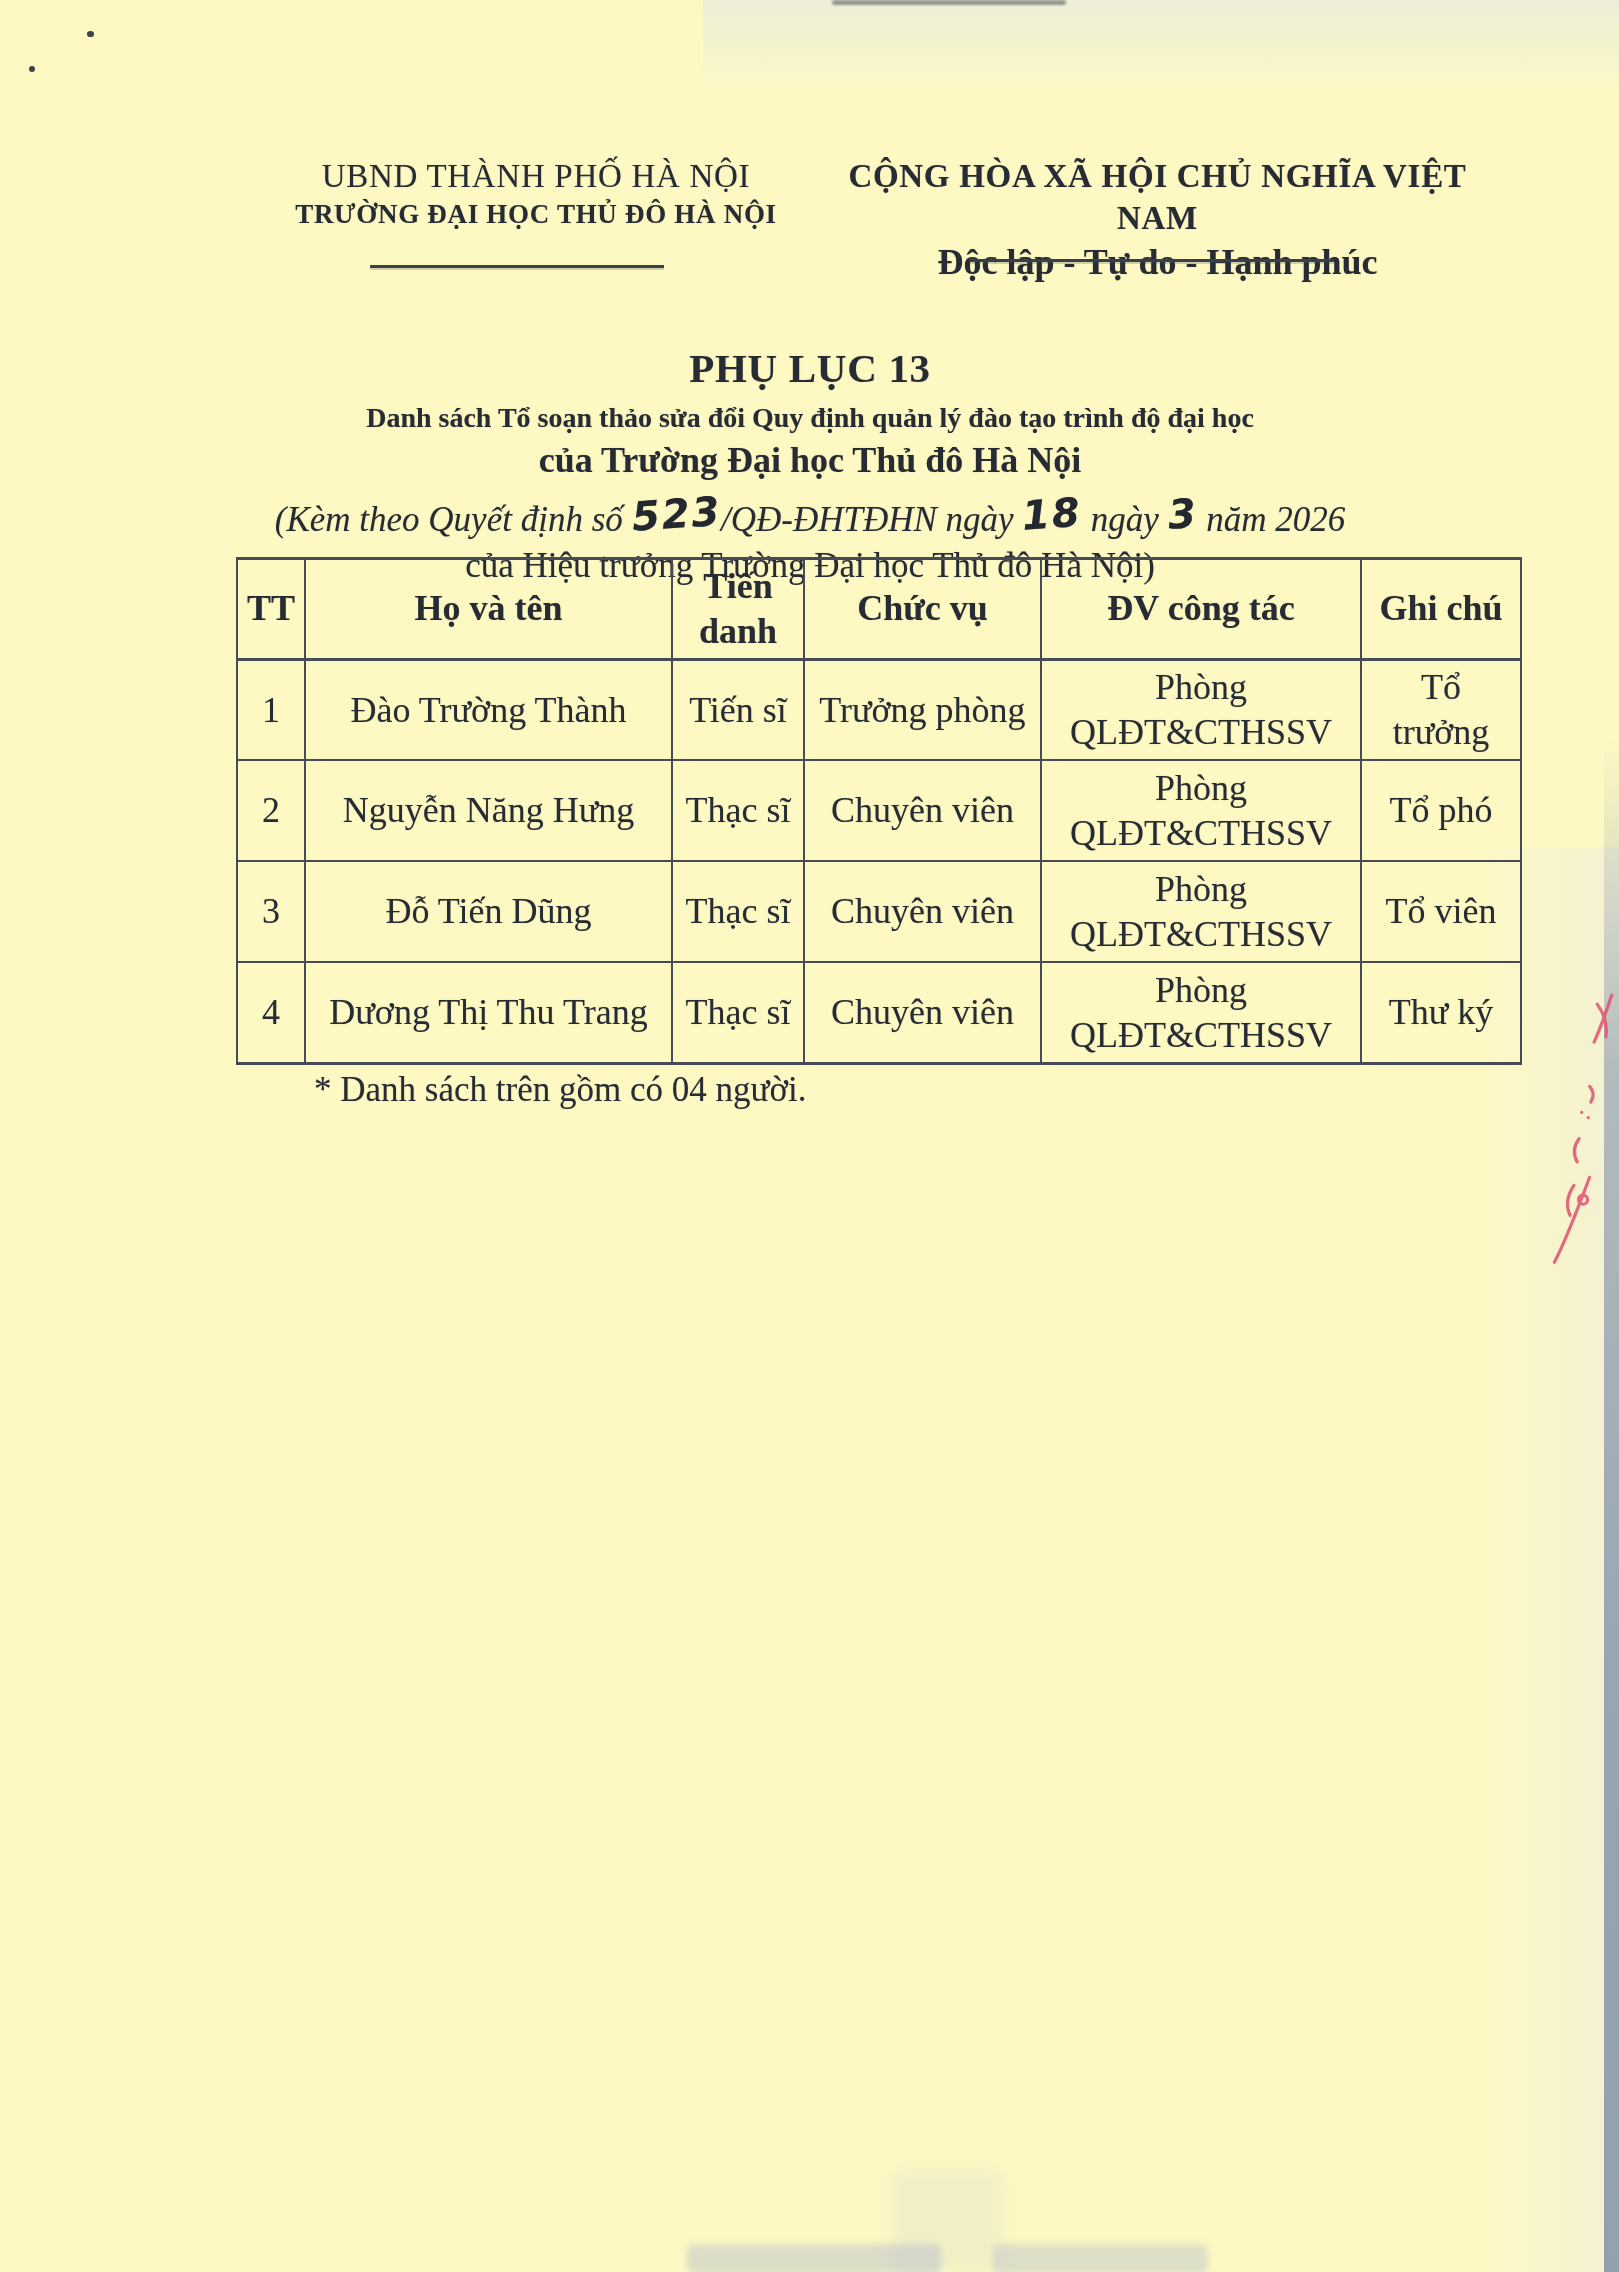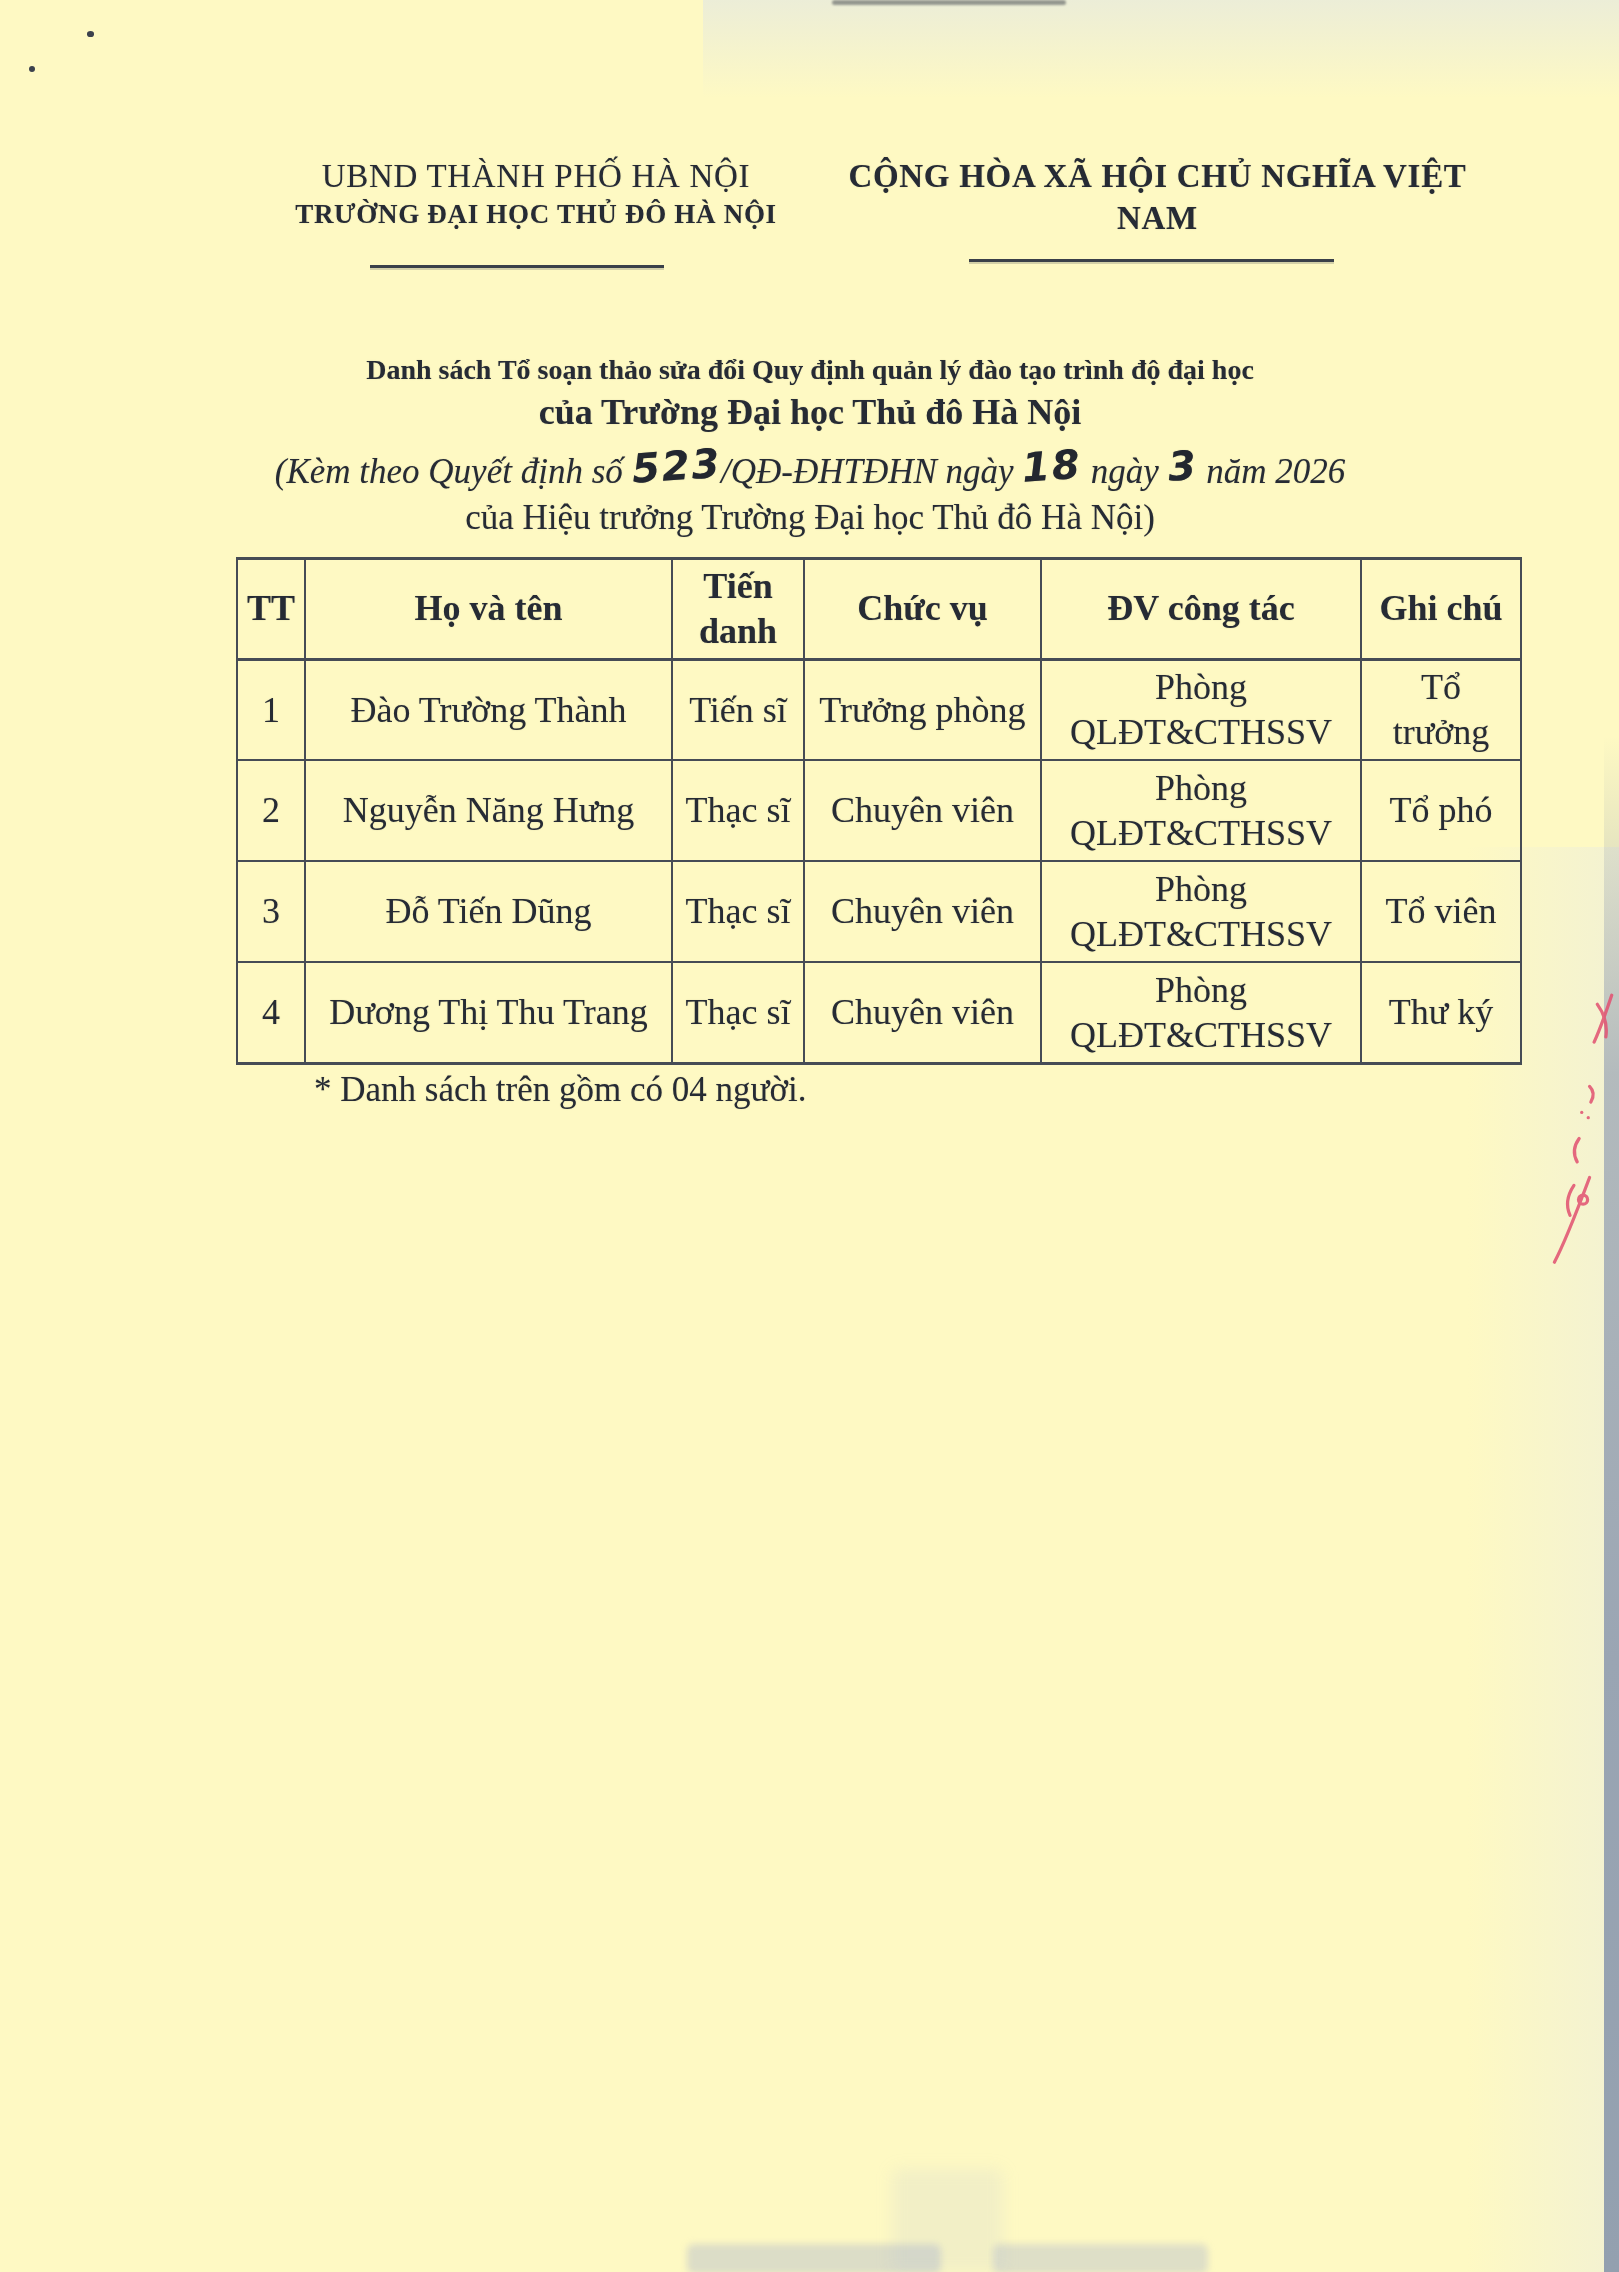--- a/index.html
+++ b/index.html
@@ -107,24 +107,26 @@
   <div class="bleed bleed3"></div>
 
   <div class="hdr-left doc-text">
     <div class="l1">UBND THÀNH PHỐ HÀ NỘI</div>
     <div class="l2">TRƯỜNG ĐẠI HỌC THỦ ĐÔ HÀ NỘI</div>
   </div>
   <div class="rule rule-left"></div>
 
   <div class="hdr-right doc-text">
     <div class="l1">CỘNG HÒA XÃ HỘI CHỦ NGHĨA VIỆT NAM</div>
+    <div class="l2">Độc lập - Tự do - Hạnh phúc</div>
   </div>
   <div class="rule rule-right"></div>
 
   <div class="title-block doc-text">
+    <div class="appendix-title">PHỤ LỤC 13</div>
     <div class="subtitle">Danh sách Tổ soạn thảo sửa đổi Quy định quản lý đào tạo trình độ đại học</div>
     <div class="subtitle2">của Trường Đại học Thủ đô Hà Nội</div>
     <div class="decision">
       <span>(Kèm theo Quyết định số </span><span class="handwritten">523</span><span>/QĐ-ĐHTĐHN ngày </span><span class="handwritten">18</span><span> ngày </span><span class="handwritten">3</span><span> năm 2026</span>
     </div>
     <div class="decision2">của Hiệu trưởng Trường Đại học Thủ đô Hà Nội)</div>
   </div>
 
   <table class="roster">
     <colgroup>

